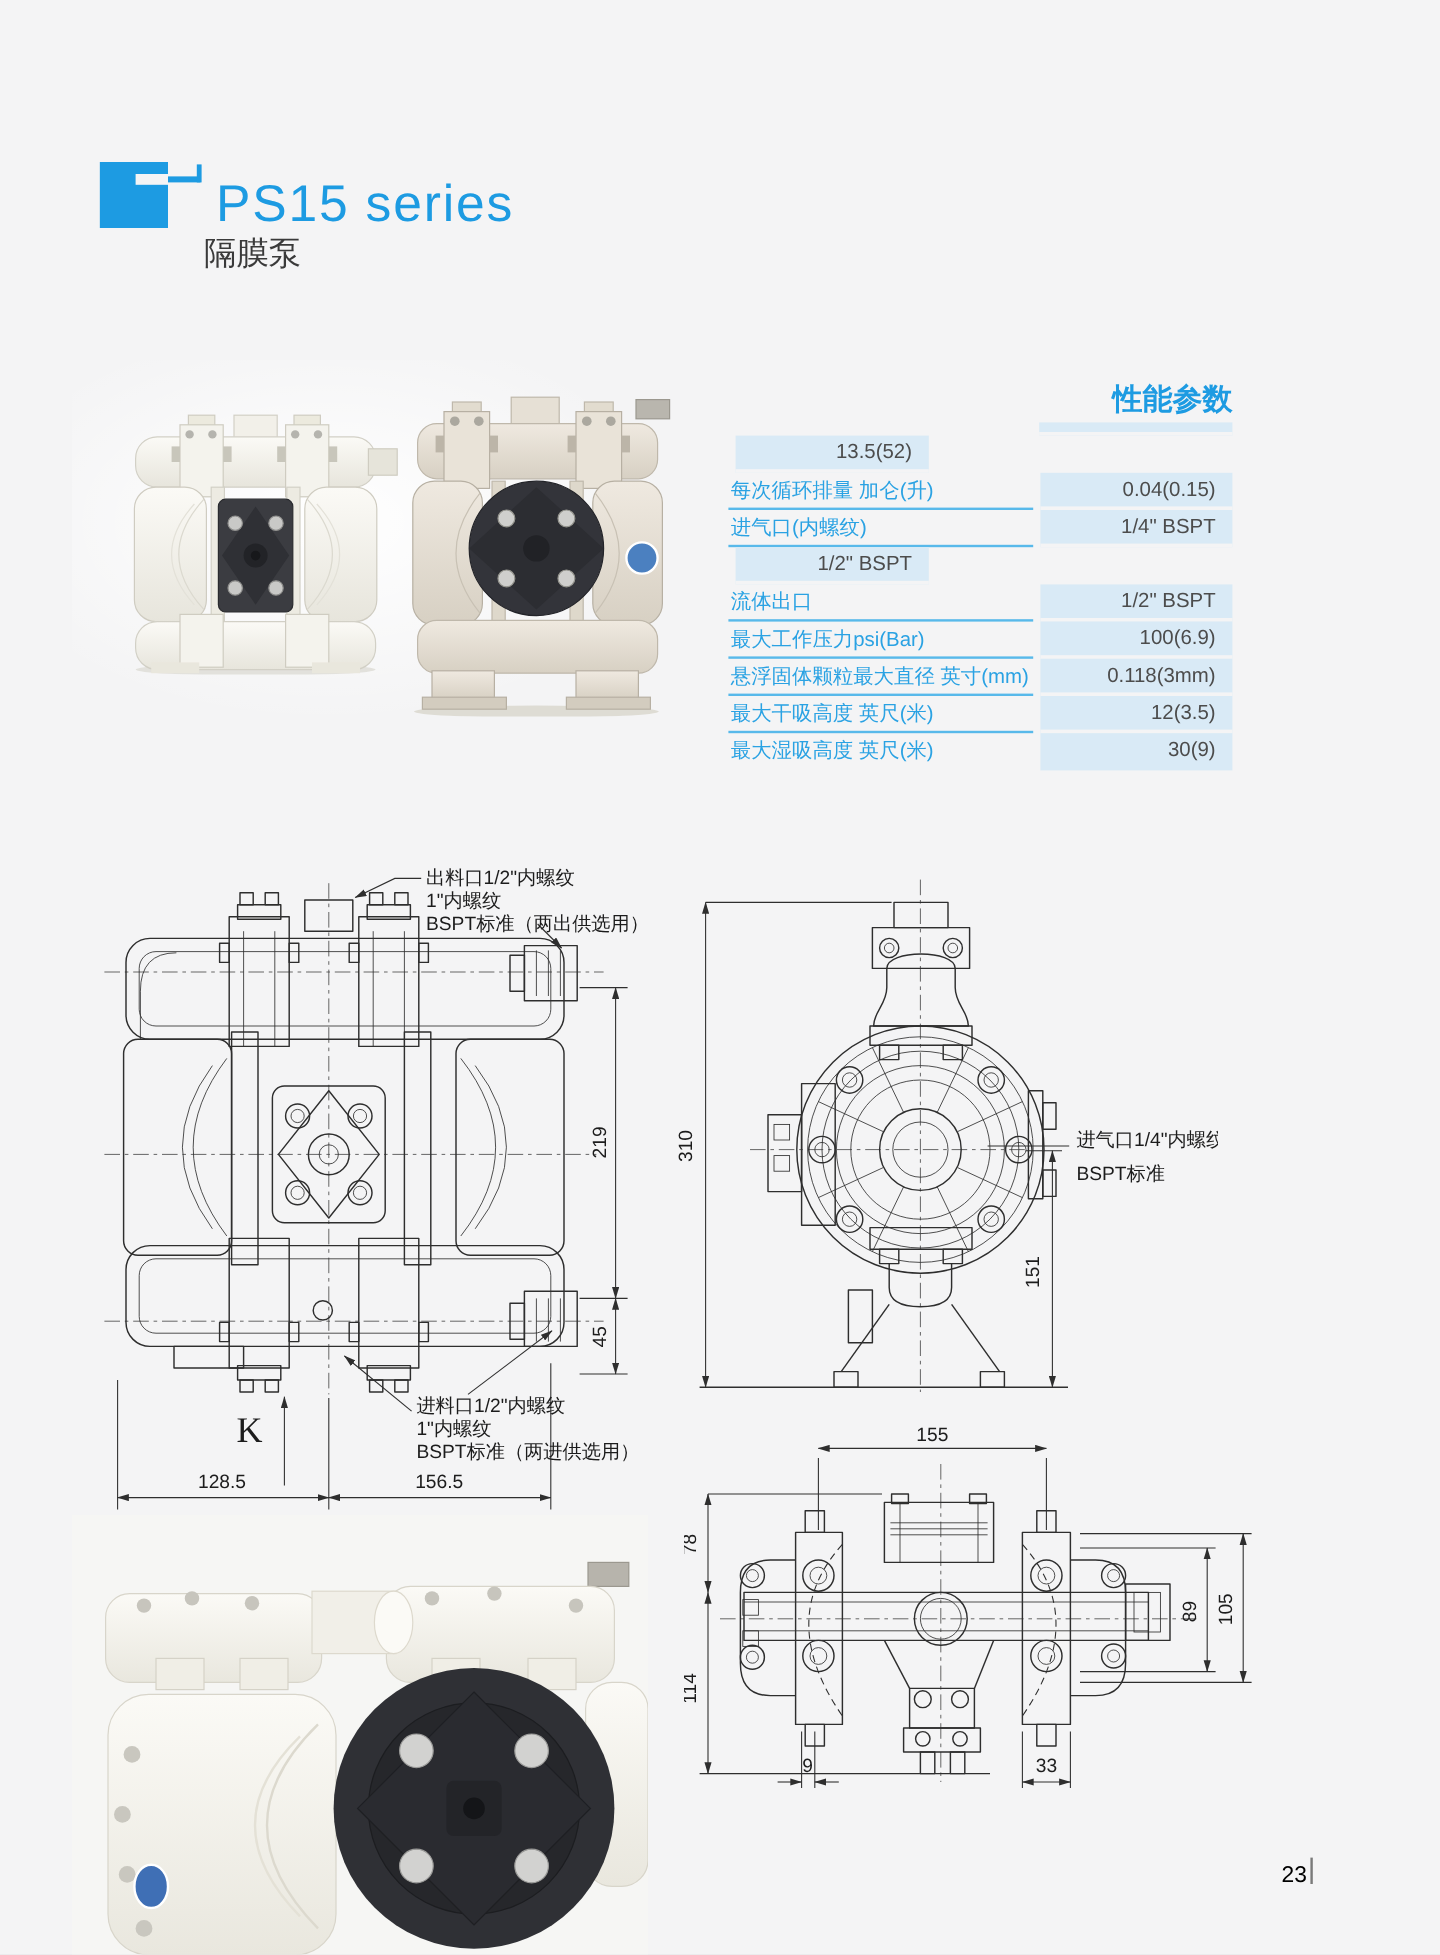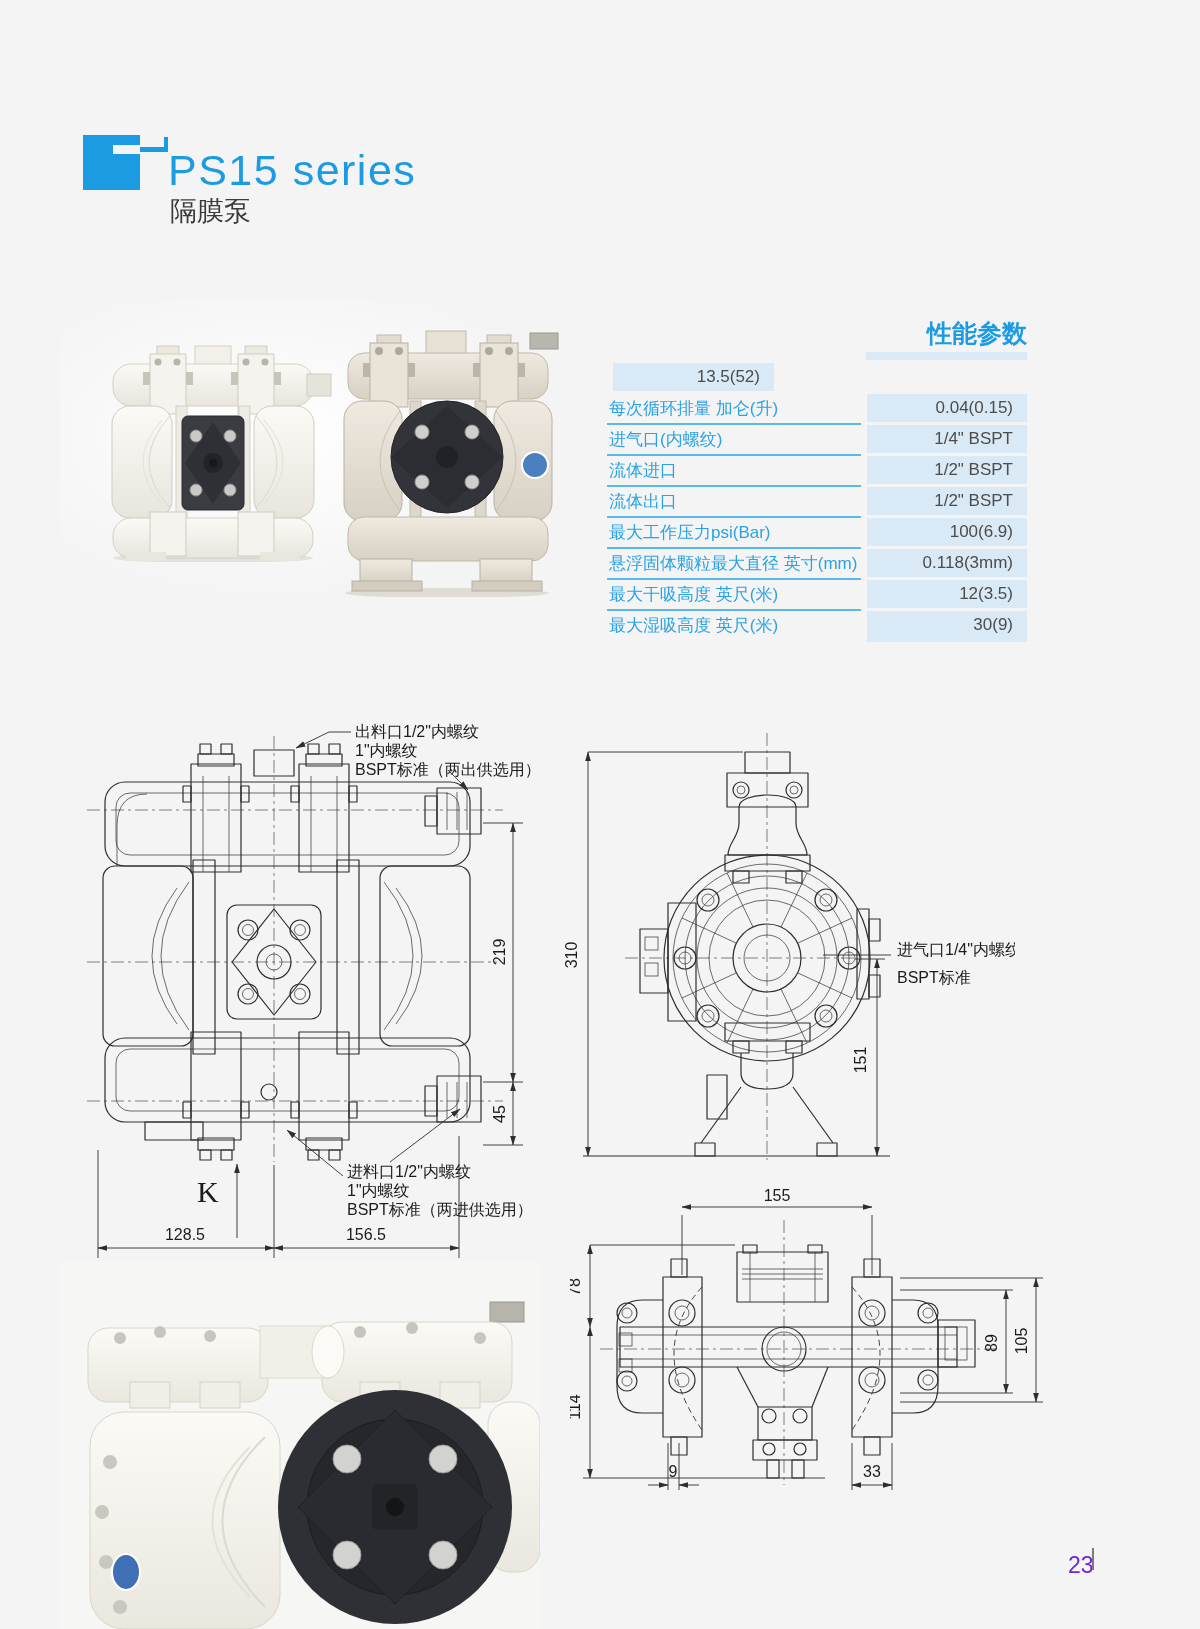--- a/index.html
+++ b/index.html
@@ -35,35 +35,35 @@
   .cl{fill:none;stroke:#4a4a4a;stroke-width:0.7;stroke-dasharray:13 4 3 4;}
   .dash{fill:none;stroke:#2e2e2e;stroke-width:0.9;stroke-dasharray:6 4;}
   .dim{fill:none;stroke:#2e2e2e;stroke-width:0.9;}
   .dimtxt{font-size:16px;fill:#1c1c1c;}
   .callout{font-size:16px;fill:#1c1c1c;}
   .ktxt{font-size:30px;fill:#1c1c1c;font-family:"Liberation Serif",serif;}
 
   
   .photo-glow{background:radial-gradient(ellipse at 42% 45%, #ffffff 0%, rgba(255,255,255,0) 72%);}
 
-  .page-num{font-size:23px;color:#6d28d9;}
+  .page-num{font-size:19px;color:#000000;}
   .page-num-bar{width:2px;height:22px;background:#7a7a7a;}
 </style>
 </head>
 <body>
 
 <div class="page">
 
   <svg class="abs" style="left:83px;top:133px;" width="100" height="62">
     <rect x="0" y="2" width="57" height="55" fill="#1d9be2"></rect>
     <rect x="30" y="12" width="29" height="9" fill="#f4f4f5"></rect>
     <rect x="57" y="14" width="27" height="5" fill="#1d9be2"></rect>
     <rect x="81" y="4" width="4" height="15" fill="#1d9be2"></rect>
   </svg>
-  <div class="abs series-title" style="left:168px;top:149px;">PS15 series</div>
+  <div class="abs series-title" style="left:180px;top:149px;">PS15 series</div>
   <div class="abs series-sub" style="left:170px;top:198px;">隔膜泵</div>
 
   <div class="abs photo-glow" style="left:60px;top:300px;width:500px;height:300px;"></div>
 
   <svg class="abs" style="left:88px;top:312px;" width="250" height="250" viewBox="0 0 250 250">
     <defs>
       <linearGradient id="gw" x1="0" y1="0" x2="0" y2="1">
         <stop offset="0" stop-color="#fbfaf6"></stop>
           <stop offset="1" stop-color="#e7e5dc"></stop>
       </linearGradient>
@@ -174,21 +174,20 @@
     </div>
     <div class="spec-row">
       <div class="label">每次循环排量 加仑(升)</div>
       <div class="value">0.04(0.15)</div>
     </div>
     <div class="spec-row">
       <div class="label">进气口(内螺纹)</div>
       <div class="value">1/4" BSPT</div>
     </div>
     <div class="spec-row">
-      <div class="label">流体进口</div>
       <div class="value">1/2" BSPT</div>
     </div>
     <div class="spec-row">
       <div class="label">流体出口</div>
       <div class="value">1/2" BSPT</div>
     </div>
     <div class="spec-row">
       <div class="label">最大工作压力psi(Bar)</div>
       <div class="value">100(6.9)</div>
     </div>

